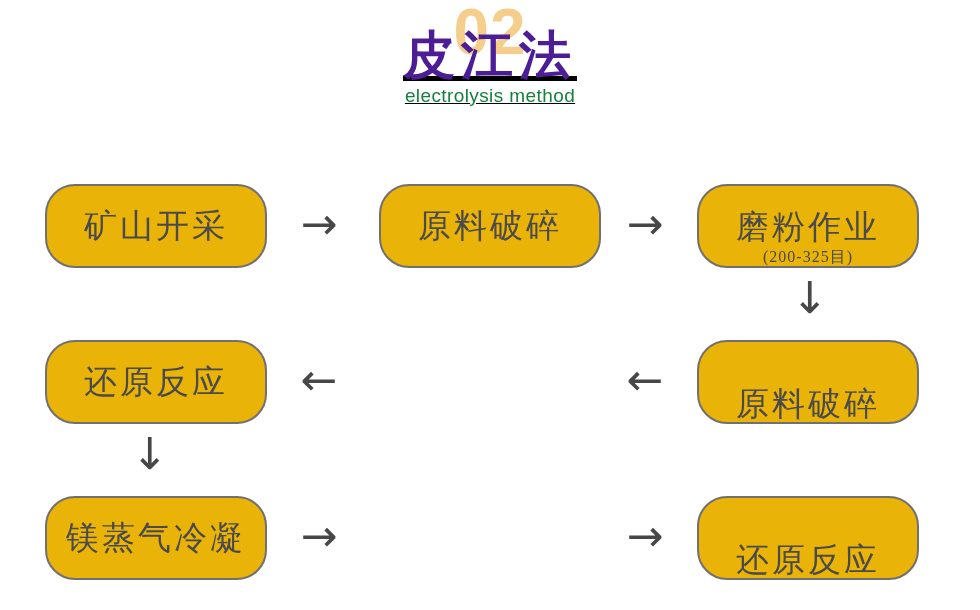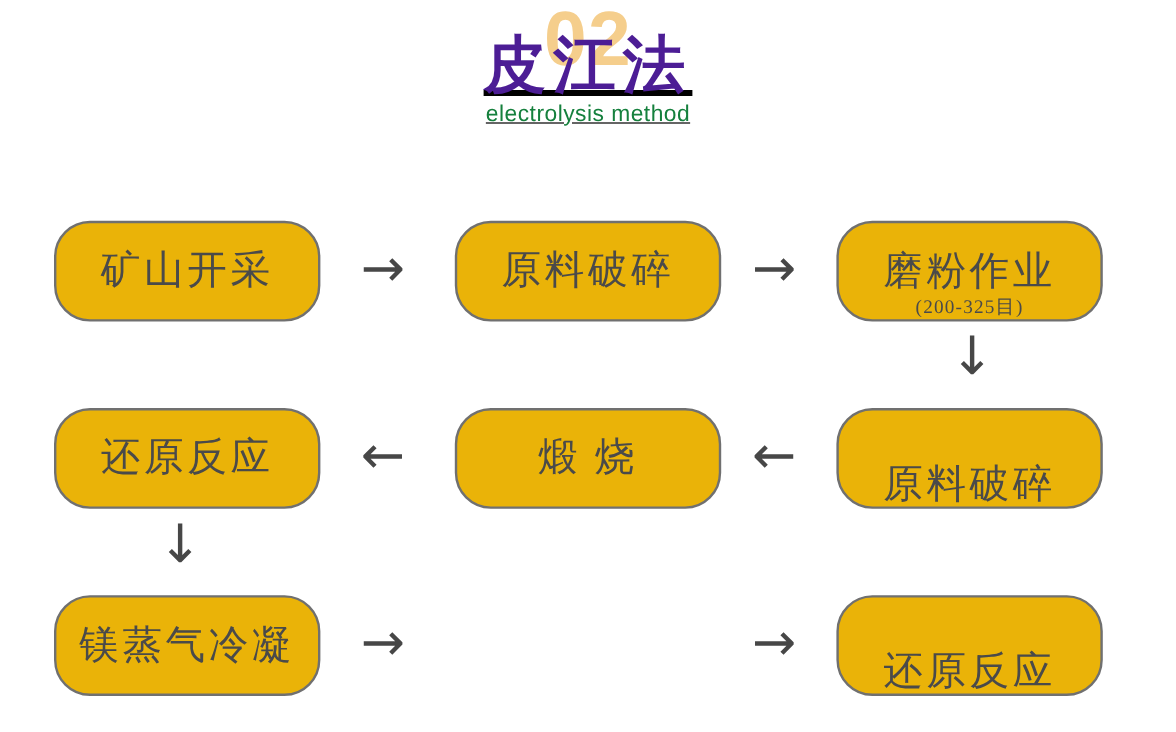--- a/index.html
+++ b/index.html
@@ -73,23 +73,20 @@
     <div class="box r1 c3">
       <span class="box-label">磨粉作业</span>
       <span class="box-sublabel">(200-325目)</span>
     </div>
     <span class="arrow a-d1">↓</span>
 
     <div class="box r2 c3">
       <span class="box-label">原料破碎</span>
     </div>
     <span class="arrow a-r2-1">←</span>
-    <div class="box r2 c2">
-      <span class="box-label">煅 烧</span>
-    </div>
     <span class="arrow a-r2-2">←</span>
     <div class="box r2 c1">
       <span class="box-label">还原反应</span>
     </div>
     <span class="arrow a-d2">↓</span>
 
     <div class="box r3 c1">
       <span class="box-label">镁蒸气冷凝</span>
     </div>
     <span class="arrow a-r3-1">→</span>

